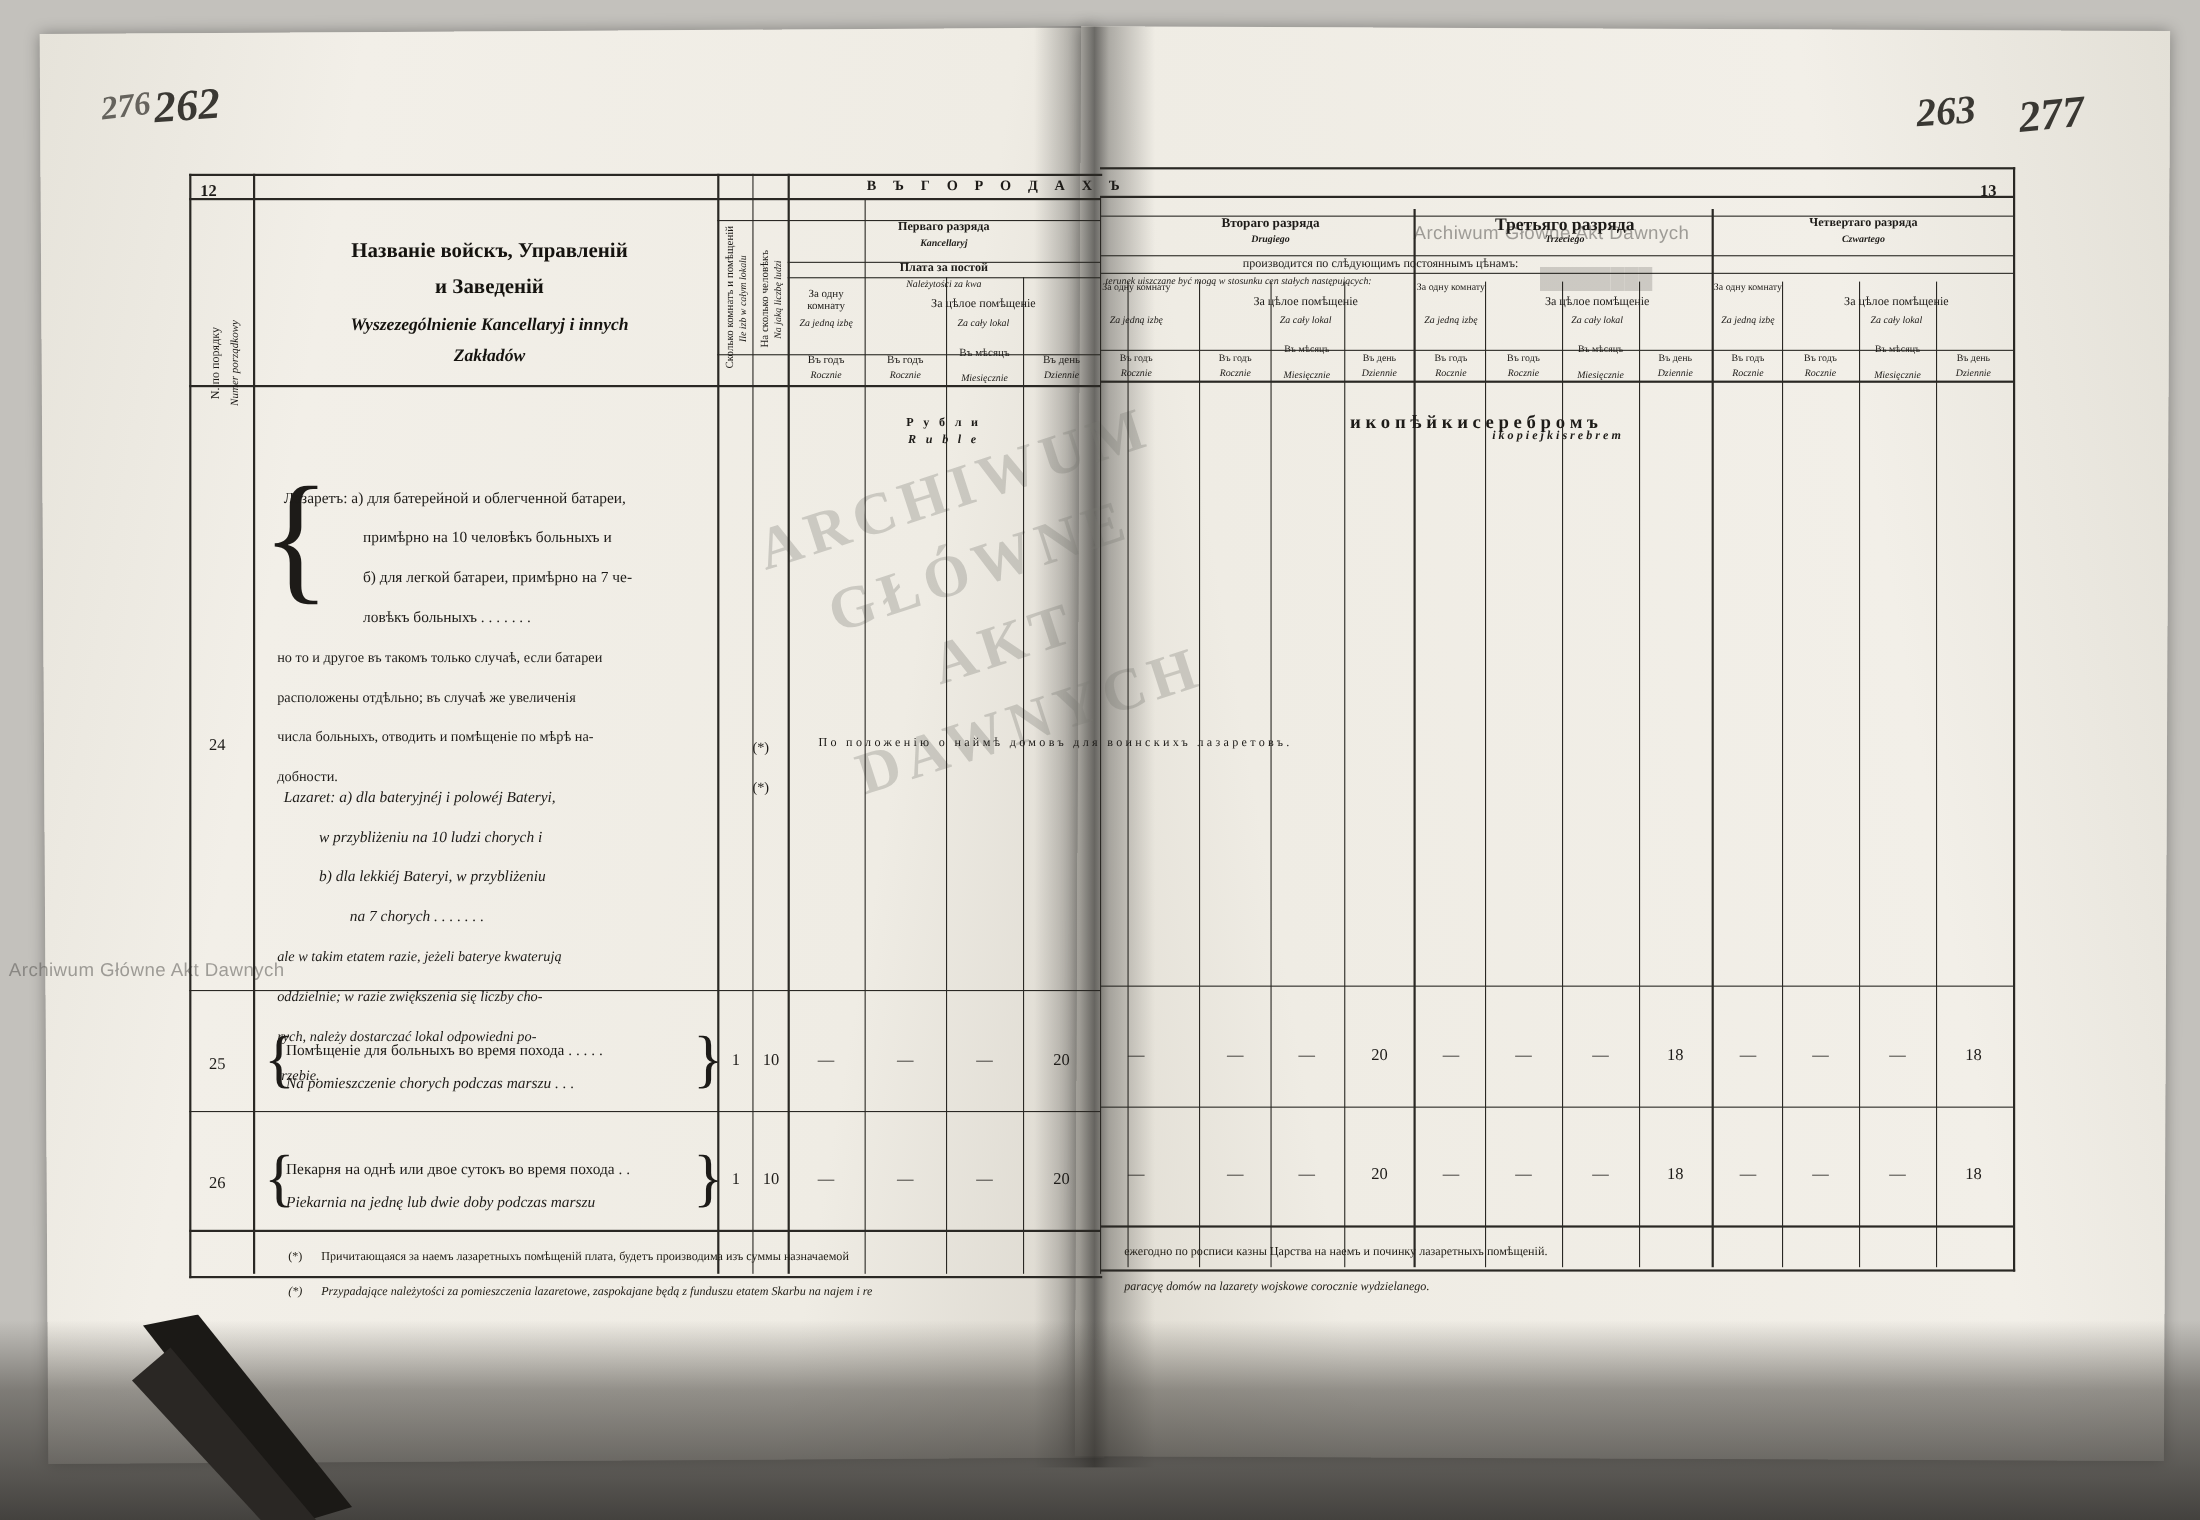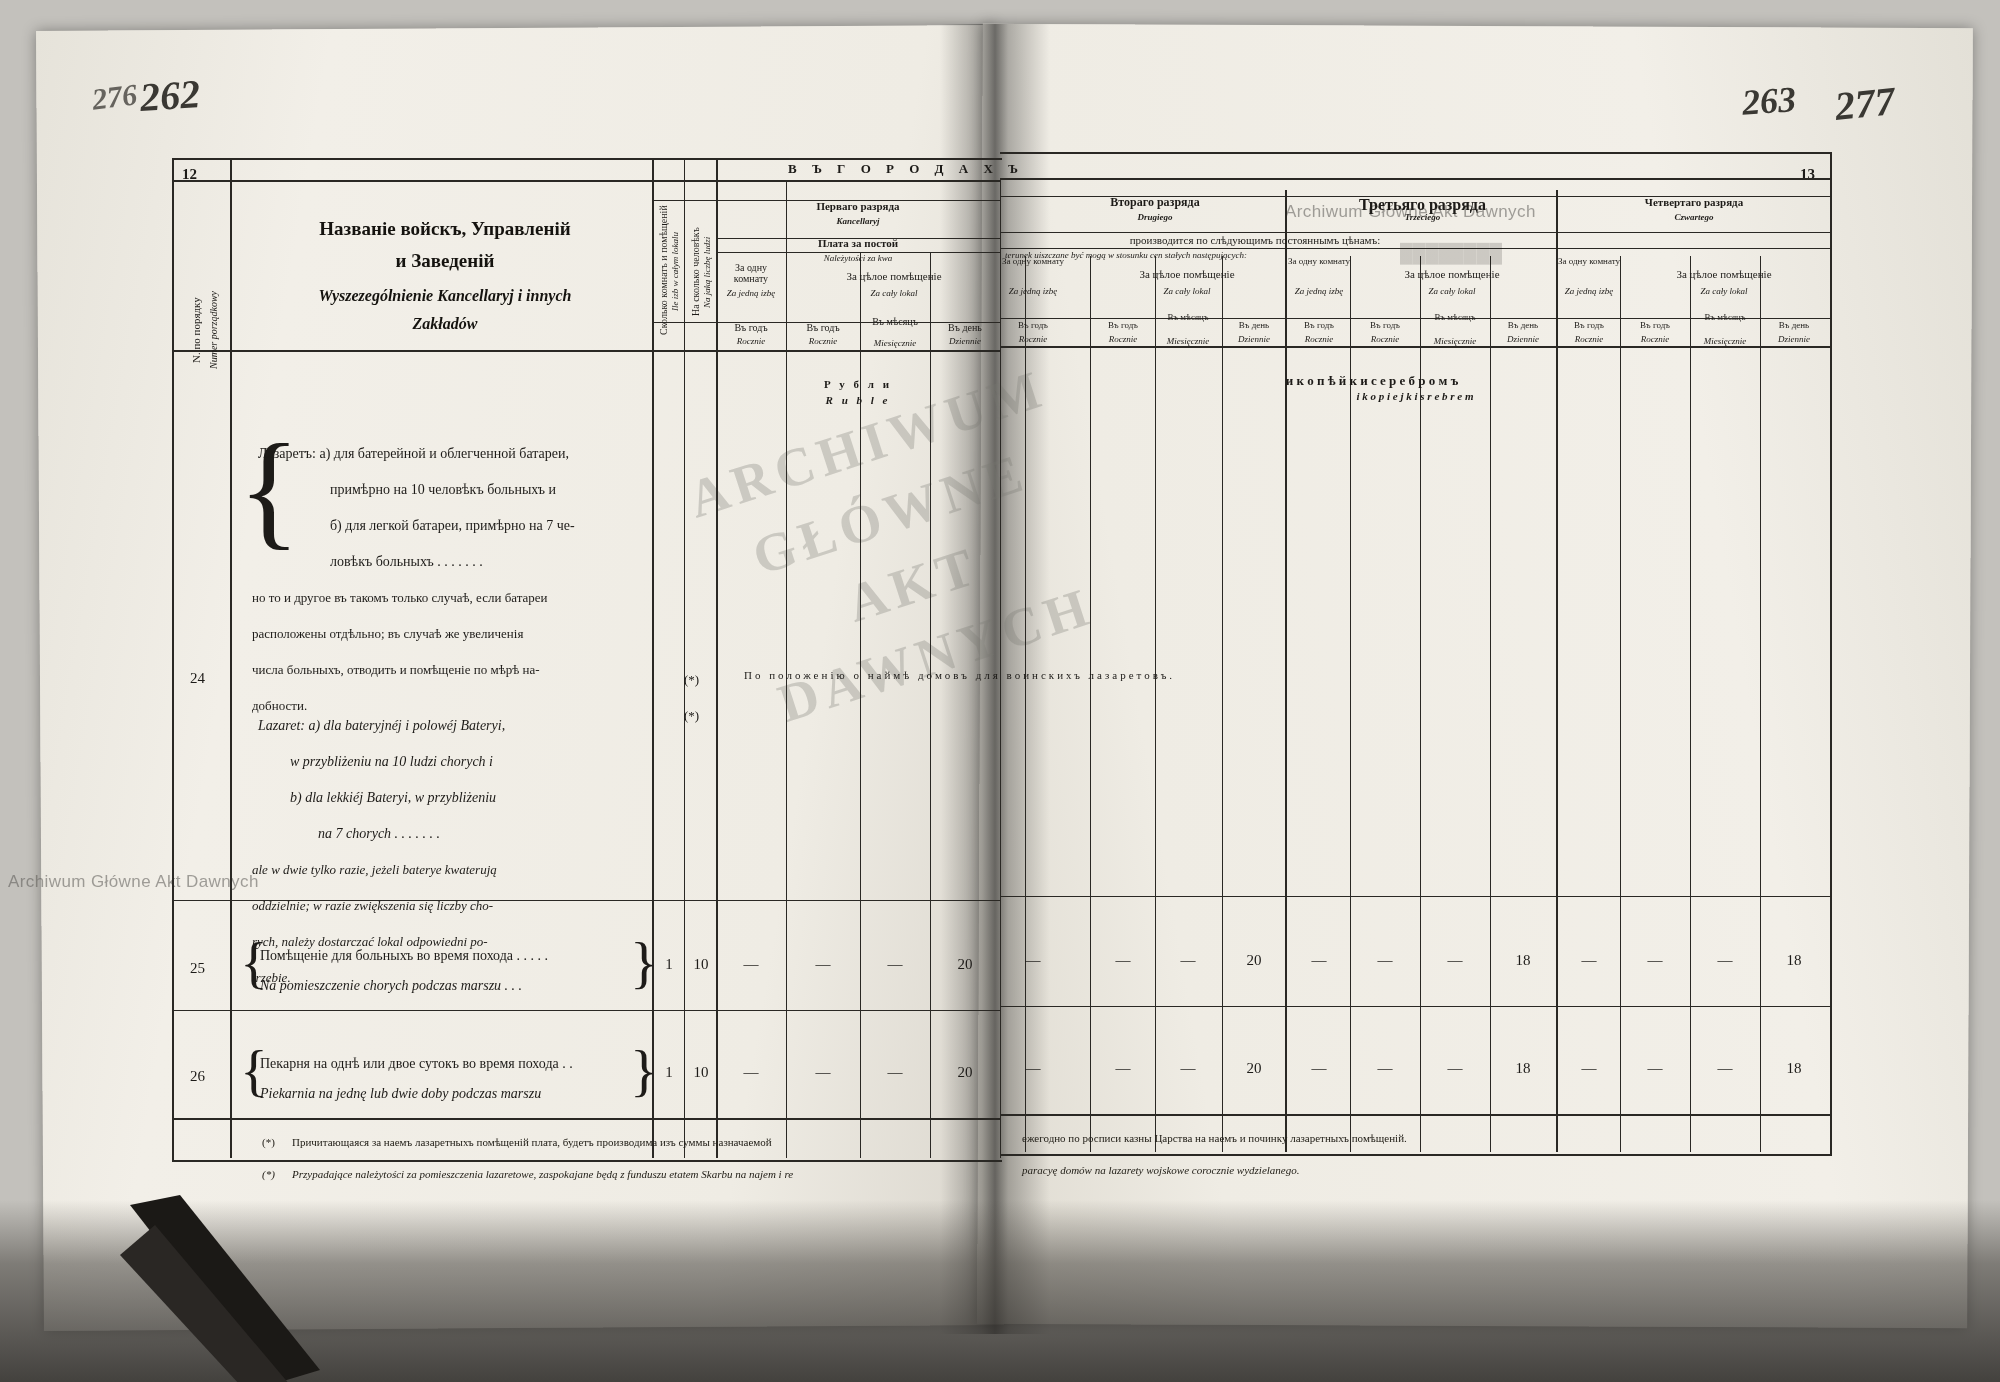--- a/index.html
+++ b/index.html
@@ -272,40 +272,40 @@
   <div class="cell tiny" style="left:1558px;top:334px;width:62px;font-style:italic;">Rocznie</div>
   <div class="cell" style="left:1622px;top:320px;width:66px;font-size:9px;">Въ годъ</div>
   <div class="cell tiny" style="left:1622px;top:334px;width:66px;font-style:italic;">Rocznie</div>
   <div class="cell" style="left:1692px;top:312px;width:66px;font-size:9px;">Въ мѣсяцъ</div>
   <div class="cell tiny" style="left:1692px;top:336px;width:66px;font-style:italic;">Miesięcznie</div>
   <div class="cell" style="left:1762px;top:320px;width:64px;font-size:9px;">Въ день</div>
   <div class="cell tiny" style="left:1762px;top:334px;width:64px;font-style:italic;">Dziennie</div>
 
   <div class="cell b spaced" style="left:716px;top:378px;width:284px;font-size:11px;">Р у б л и</div>
   <div class="cell b spaced" style="left:716px;top:394px;width:284px;font-size:11px;font-style:italic;">R u b l e</div>
-  <div class="cell b" style="left:1000px;top:374px;width:680px;font-size:13px;padding-left:32px;">и  к о п ѣ й к и   с е р е б р о м ъ</div>
+  <div class="cell b" style="left:1000px;top:374px;width:680px;font-size:17px;">и  к о п ѣ й к и   с е р е б р о м ъ</div>
   <div class="cell b" style="left:1000px;top:390px;width:830px;font-size:11px;font-style:italic;">i  k o p i e j k i  s r e b r e m</div>
 
   <div class="num" style="left:190px;top:670px;">24</div>
   <div class="brace" style="left:238px;top:434px;font-size:130px;line-height:110px;">{</div>
 
   <div class="row-txt" style="left:258px;top:440px;">Лазаретъ:  а) для батерейной и облегченной батареи,</div>
   <div class="row-txt" style="left:330px;top:476px;">примѣрно на 10 человѣкъ больныхъ и</div>
   <div class="row-txt" style="left:330px;top:512px;">б) для легкой батареи, примѣрно на 7 че-</div>
   <div class="row-txt" style="left:330px;top:548px;">ловѣкъ больныхъ . . . . . . .</div>
   <div class="row-txt small" style="left:252px;top:584px;">но то и другое въ такомъ только случаѣ, если батареи</div>
   <div class="row-txt small" style="left:252px;top:620px;">расположены отдѣльно; въ случаѣ же увеличенiя</div>
   <div class="row-txt small" style="left:252px;top:656px;">числа больныхъ, отводить и помѣщенiе по мѣрѣ на-</div>
   <div class="row-txt small" style="left:252px;top:692px;">добности.</div>
 
   <div class="row-txt" style="left:258px;top:712px;font-style:italic;">Lazaret:  a) dla bateryjnéj i polowéj Bateryi,</div>
   <div class="row-txt" style="left:290px;top:748px;font-style:italic;">w przybliżeniu na 10 ludzi chorych i</div>
   <div class="row-txt" style="left:290px;top:784px;font-style:italic;">b) dla lekkiéj Bateryi, w przybliżeniu</div>
   <div class="row-txt" style="left:318px;top:820px;font-style:italic;">na 7 chorych . . . . . . .</div>
-  <div class="row-txt small" style="left:252px;top:856px;font-style:italic;">ale w dwie tylko razie, jeżeli baterye kwaterują</div>
+  <div class="row-txt small" style="left:252px;top:856px;font-style:italic;">ale w takim etatem razie, jeżeli baterye kwaterują</div>
   <div class="row-txt small" style="left:252px;top:892px;font-style:italic;">oddzielnie; w razie zwiększenia się liczby cho-</div>
   <div class="row-txt small" style="left:252px;top:928px;font-style:italic;">rych, należy dostarczać lokal odpowiedni po-</div>
   <div class="row-txt small" style="left:252px;top:964px;font-style:italic;">trzebie.</div>
 
   <div class="num" style="left:684px;top:672px;font-size:13px;">(*)</div>
   <div class="num" style="left:684px;top:708px;font-size:13px;">(*)</div>
   <div class="row-txt spaced" style="left:744px;top:662px;font-size:11px;">По положенiю о наймѣ домовъ для воинскихъ лазаретовъ.</div>
 
   <div class="num" style="left:190px;top:960px;">25</div>
   <div class="brace" style="left:240px;top:936px;font-size:58px;line-height:54px;">{</div>

